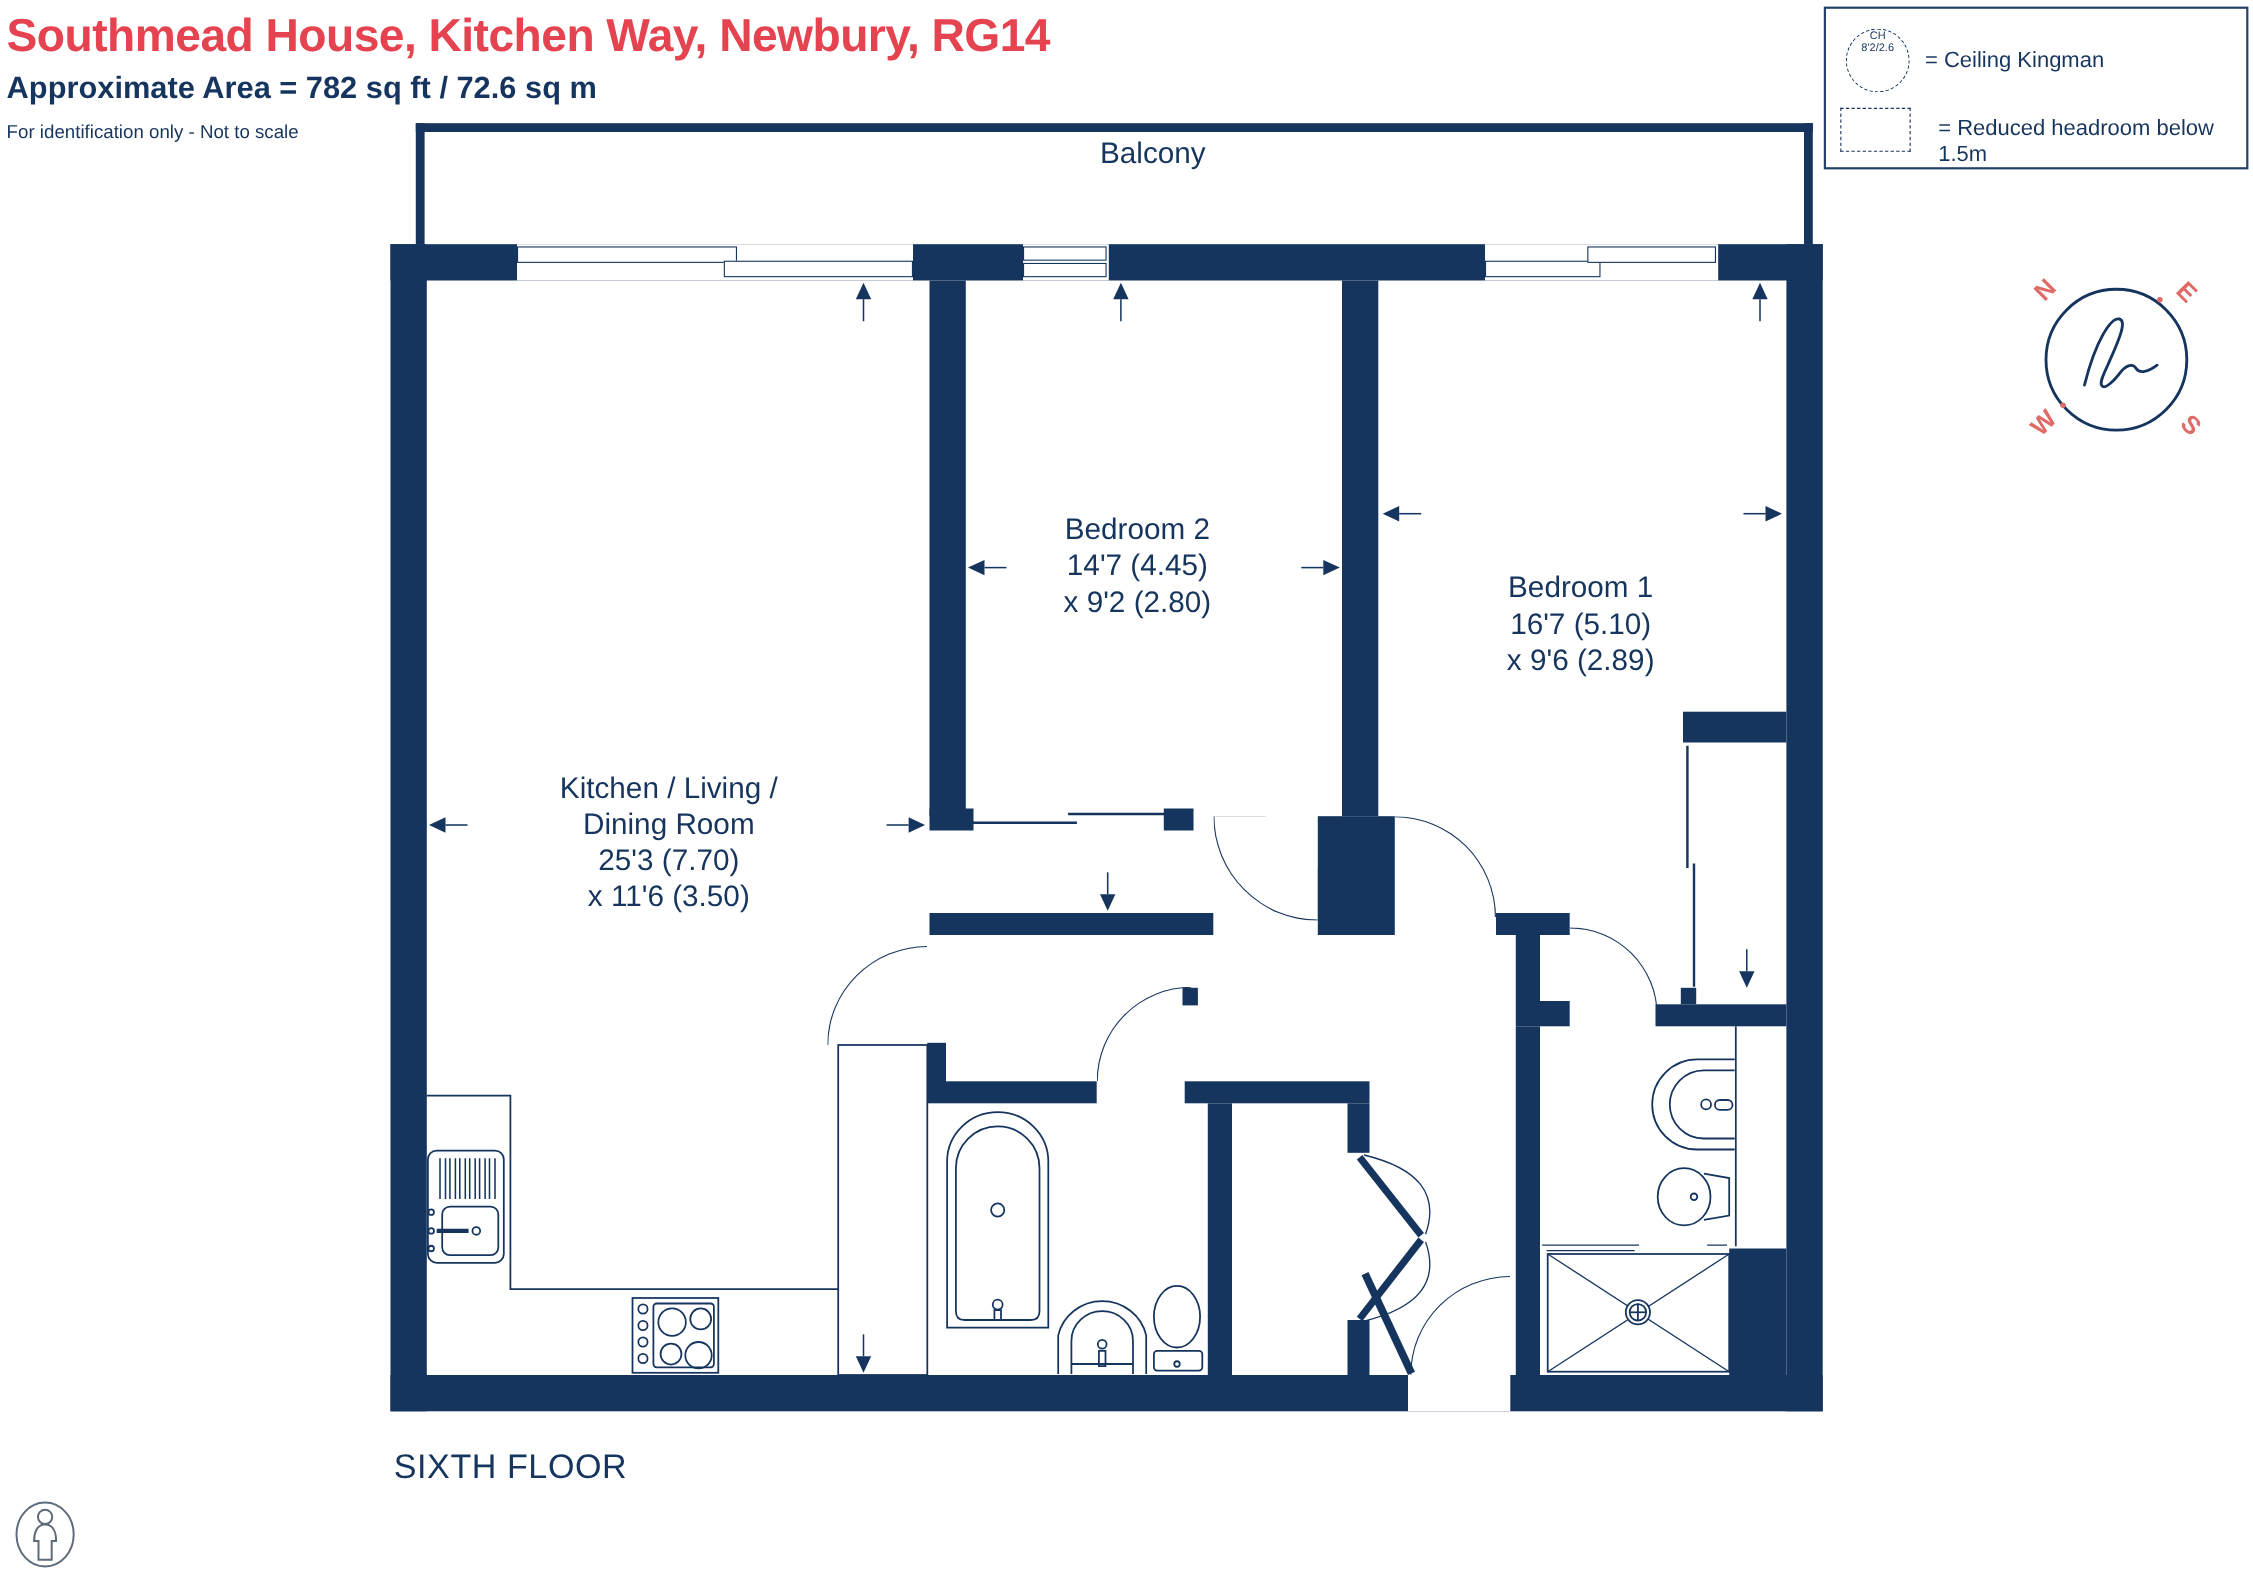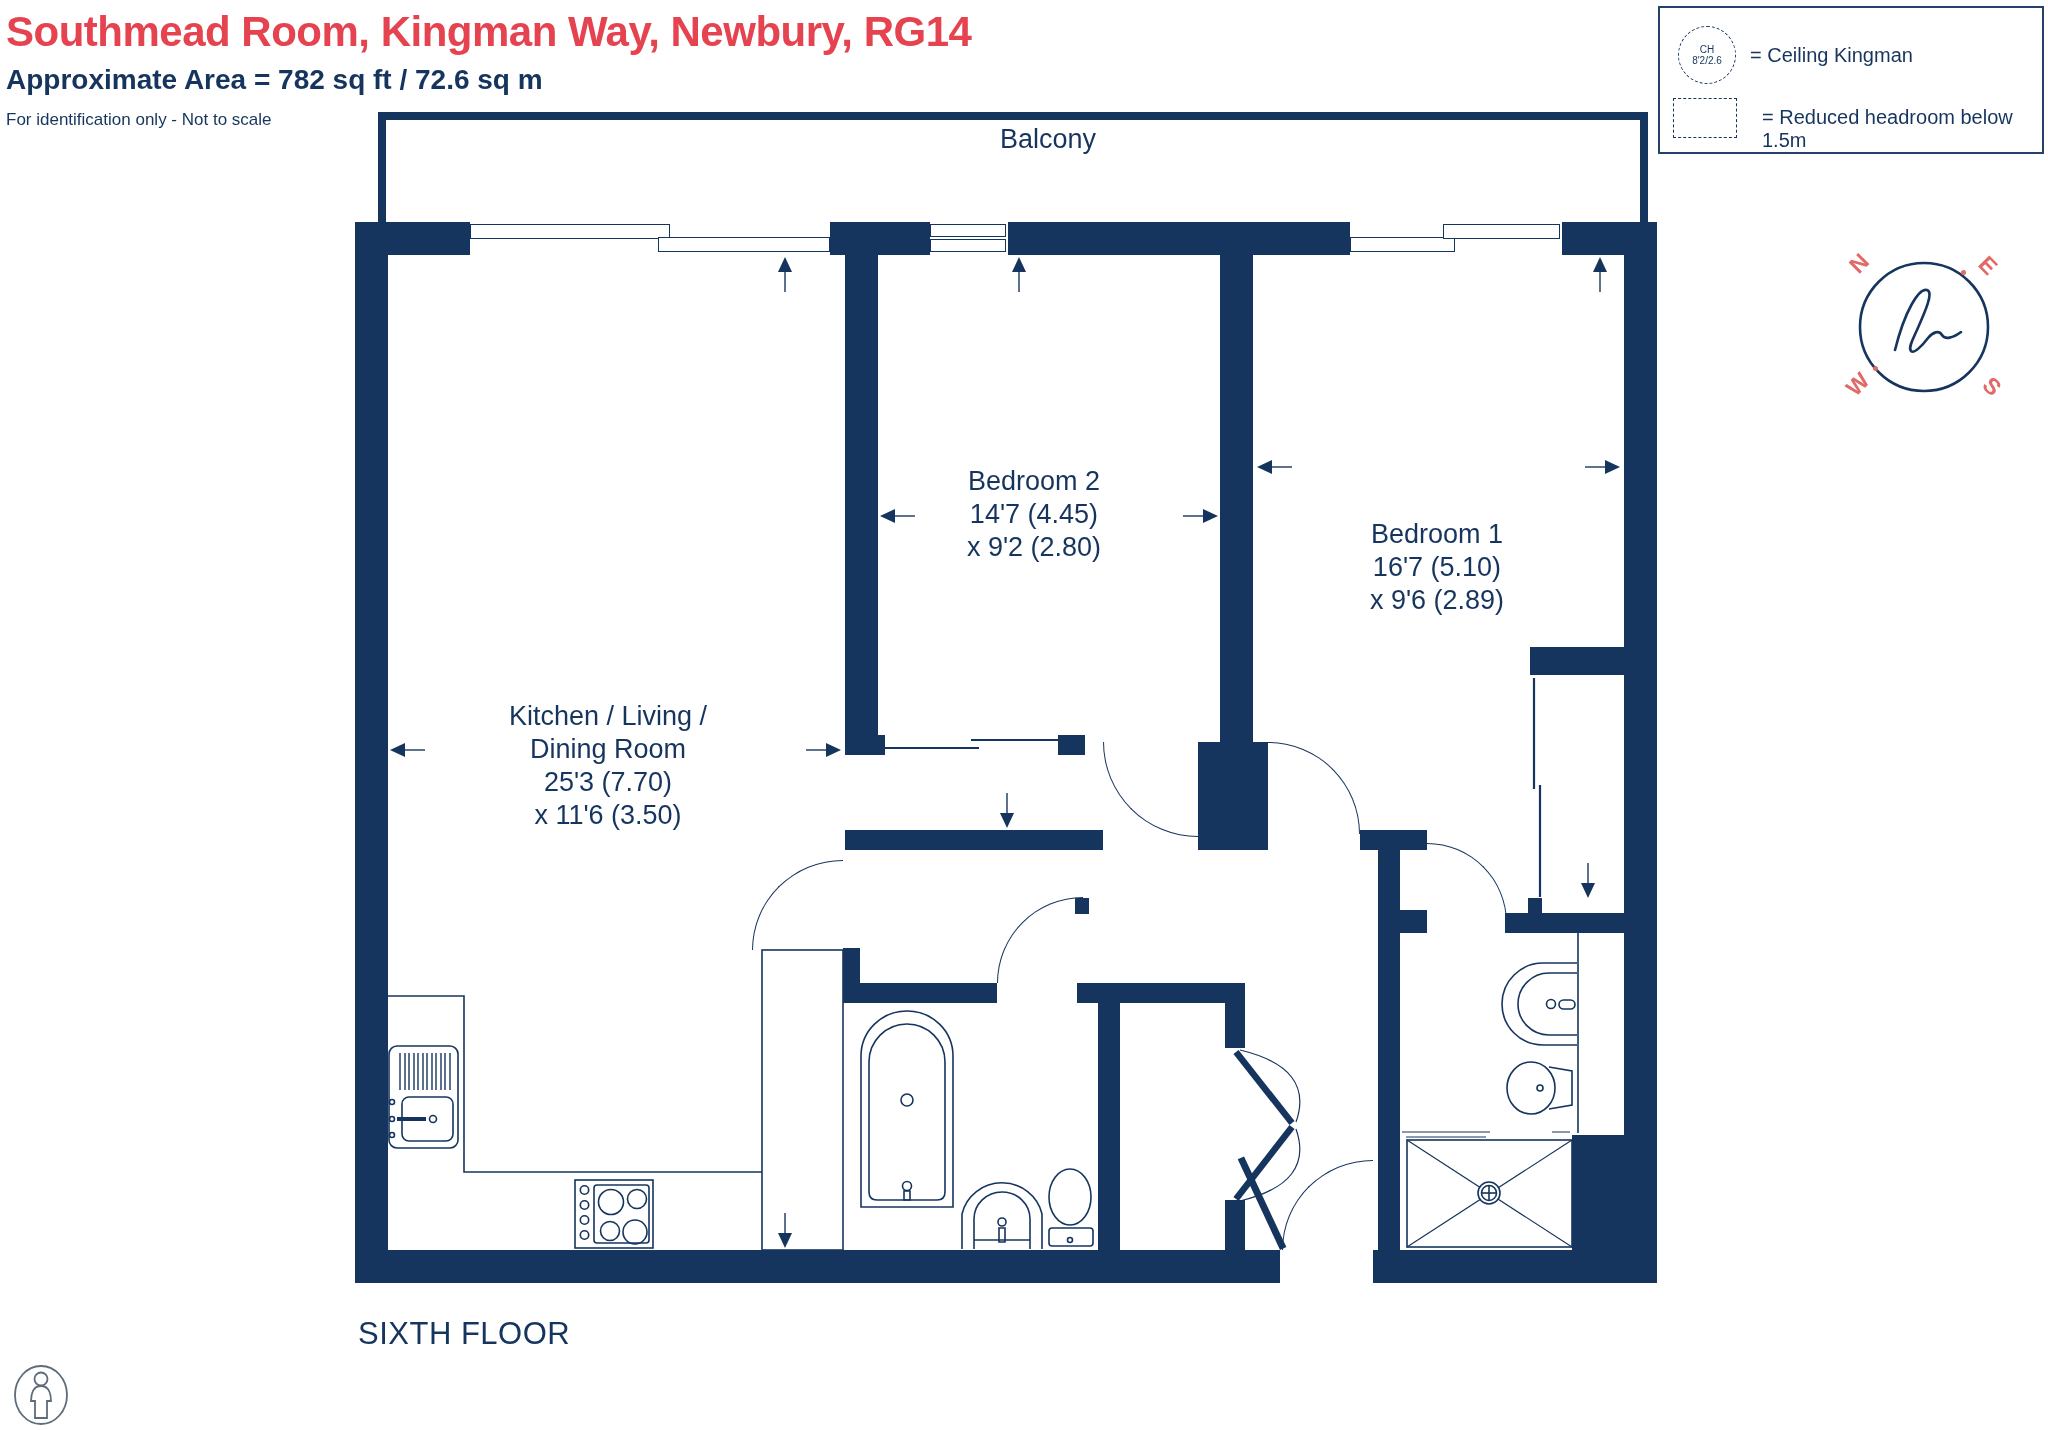--- a/index.html
+++ b/index.html
@@ -13,21 +13,21 @@
     width:2048px;height:1430px;position:relative;overflow:hidden;
     font-family:"Liberation Sans", sans-serif;
   }
   
   .title{position:absolute;left:6px;top:8px;font-size:42px;font-weight:bold;color:var(--red);letter-spacing:-0.5px;}
   .area-line{position:absolute;left:6px;top:64px;font-size:28px;font-weight:bold;color:var(--navy);}
   .disclaimer{position:absolute;left:6px;top:110px;font-size:17px;color:var(--navy);}
   
   .legend{position:absolute;left:1658px;top:6px;width:386px;height:148px;border:2px solid #24406b;box-sizing:border-box;background:#fff;}
   .ch-circle{position:absolute;left:18px;top:18px;width:56px;height:56px;border:1.6px dashed var(--navy);border-radius:50%;
-    display:flex;flex-direction:column;align-items:center;justify-content:center;color:var(--navy);}
+    display:flex;flex-direction:column;align-items:center;color:var(--navy);}
   .ch-circle div{font-size:10px;line-height:11px;}
   .rh-rect{position:absolute;left:13px;top:90px;width:62px;height:38px;border:1.6px dashed var(--navy);}
   .legend-label{position:absolute;color:var(--navy);font-size:20px;}
   .legend-label.l1{left:90px;top:36px;}
   .legend-label.l2{left:102px;top:98px;}
   
   .compass{position:absolute;left:1845px;top:248px;width:158px;height:158px;}
   .compass svg{position:absolute;left:0;top:0;}
   .compass .pt{position:absolute;color:var(--compass-red);font-size:23px;font-weight:bold;}
   .compass .n{left:6px;top:2px;transform:rotate(-45deg);}
@@ -55,21 +55,21 @@
   .fixtures{position:absolute;left:0;top:0;}
   
   .footer{position:absolute;left:12px;top:1362px;width:1200px;}
   .person{position:absolute;left:0;top:2px;}
   .footer-text{position:absolute;left:66px;top:0;color:var(--gray);font-size:16.5px;line-height:20.5px;}
   .footer-text .sp{margin-left:14px;}
 </style>
 </head>
 <body>
 
-<div class="title">Southmead Room, Kingman Way, Newbury, RG14</div>
+<div class="title">Southmead House, Kitchen Way, Newbury, RG14</div>
 <div class="area-line">Approximate Area = 782 sq ft / 72.6 sq m</div>
 <div class="disclaimer">For identification only - Not to scale</div>
 
 <div class="legend">
   <div class="ch-circle">
     <div>CH</div>
     <div>8'2/2.6</div>
   </div>
   <div class="legend-label l1">= Ceiling Kingman</div>
   <div class="rh-rect"></div>

